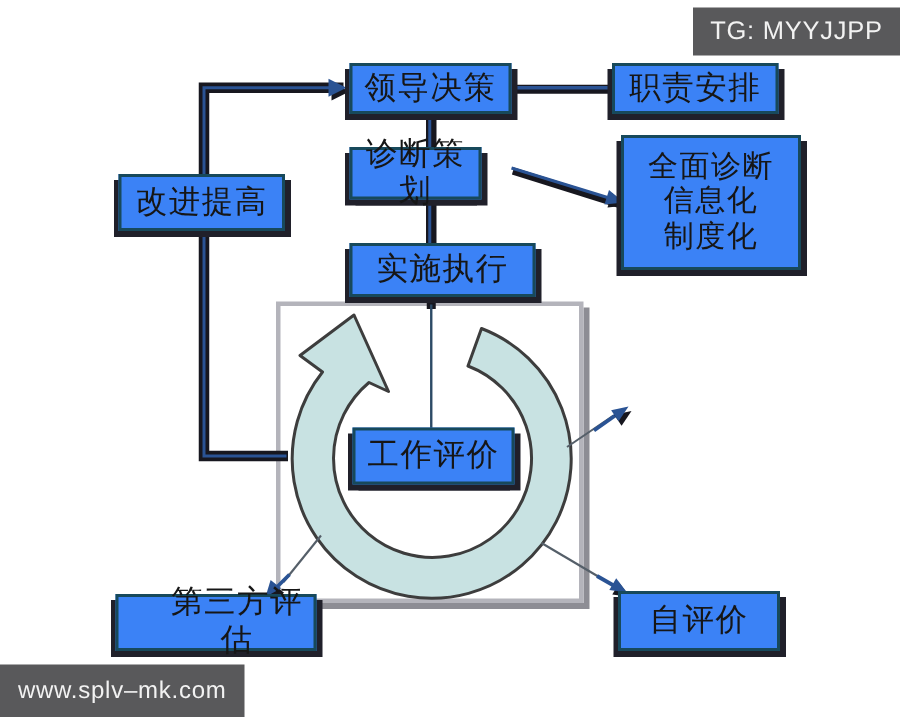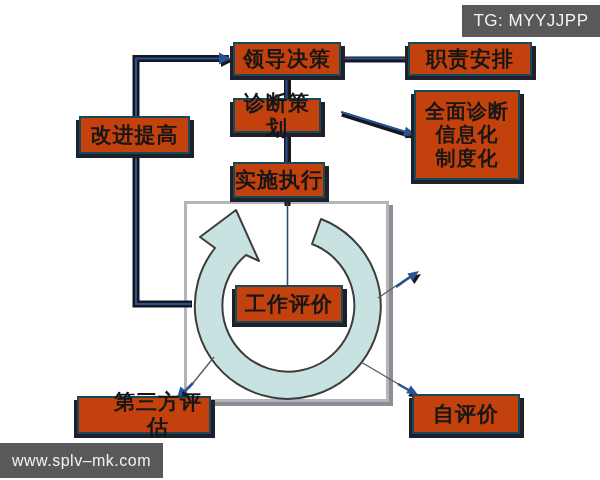--- a/index.html
+++ b/index.html
@@ -2,25 +2,25 @@
 <html><head>
 <meta charset="utf-8">
 <style>
   html,body{margin:0;padding:0;background:#fff;}
   #stage{
     position:relative;width:600px;height:480px;background:#ffffff;overflow:hidden;
     font-family:"Liberation Sans","DejaVu Sans",sans-serif;
   }
   .node{
     position:absolute;box-sizing:border-box;
-    background:#c2410c;border:2px solid #17495b;
+    background:#3b82f6;border:2px solid #17495b;
     box-shadow:-3px 4px 0 #20202a, 4px 4px 0 #20202a;
     display:flex;align-items:center;justify-content:center;
     font-size:21px;color:#161616;letter-spacing:1px;line-height:1.18;
-    text-align:center;white-space:pre-line;font-weight:bold;
+    text-align:center;white-space:pre-line;
   }
   .node.small{font-size:20px;}
   #cycle-panel{
     position:absolute;box-sizing:border-box;
     left:184px;top:201px;width:205px;height:201px;
     background:#ffffff;border:3px solid #b4b4bb;
     box-shadow:4px 4px 0 #8d8d94;
   }
   svg.layer{position:absolute;left:0;top:0;}
   .wm{
@@ -93,29 +93,29 @@
     <g>
       <line x1="214" y1="357" x2="189" y2="388" stroke="#555f69" stroke-width="1.4"></line>
       <line x1="193" y1="383" x2="182" y2="394" stroke="#2a5394" stroke-width="2.5"></line>
       <polygon points="179,401 182.4,389.6 189.4,395.2" fill="#17171f"></polygon>
       <polygon points="177,398 180.4,386.6 187.4,392.2" fill="#2a5394"></polygon>
     </g>
   </svg>
 
   <div class="node" style="left:233px;top:42px;width:108px;height:34px;">领导决策</div>
 
-  <div class="node" style="left:408px;top:42px;width:124px;height:34px;">职责安排</div>
+  <div class="node" style="left:408px;top:42px;width:111px;height:34px;">职责安排</div>
 
   <div class="node" style="left:233px;top:98px;width:88px;height:35px;">诊断策划</div>
 
-  <div class="node small" style="left:414px;top:90px;width:106px;height:90px;">全面诊断
+  <div class="node small" style="left:414px;top:90px;width:120px;height:90px;">全面诊断
 信息化
 制度化</div>
 
-  <div class="node" style="left:233px;top:162px;width:92px;height:36px;">实施执行</div>
+  <div class="node" style="left:233px;top:162px;width:124px;height:36px;">实施执行</div>
 
   <div class="node" style="left:79px;top:116px;width:111px;height:38px;">改进提高</div>
 
   <div class="node" style="left:235px;top:285px;width:108px;height:38px;">工作评价</div>
 
 
   <div class="node" style="left:77px;top:396px;width:134px;height:38px;padding-left:28px;">第三方评估</div>
 
   <div class="node" style="left:412px;top:394px;width:108px;height:40px;">自评价</div>
 

